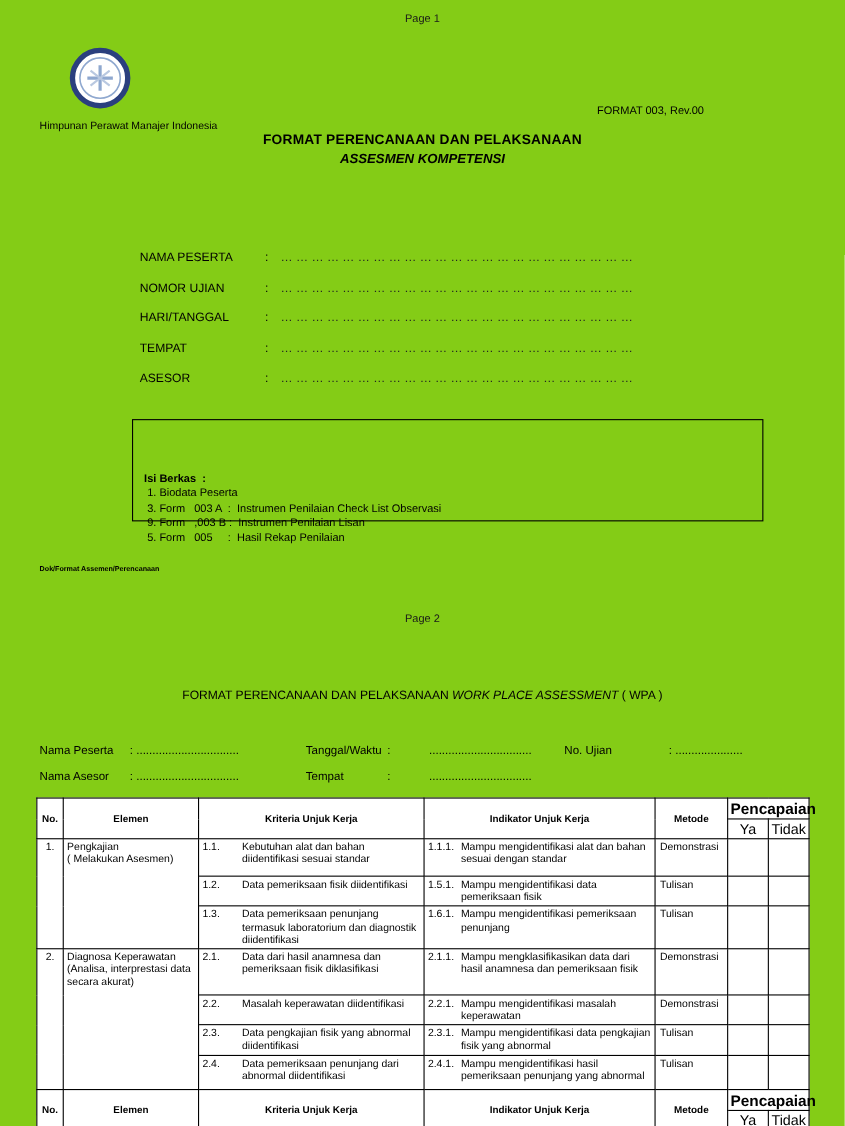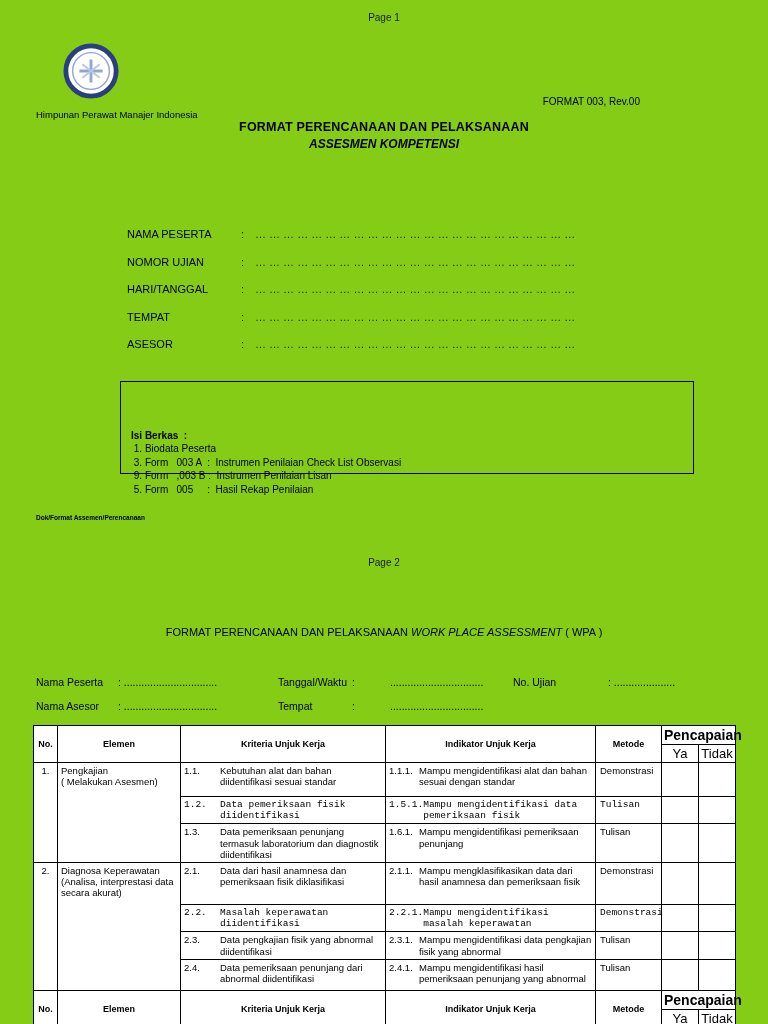--- a/index.html
+++ b/index.html
@@ -42,21 +42,21 @@
   .wpa-table th.penc { height:13px; font-size:14px; }
   .wpa-table th.sub { height:12px; font-weight:normal; font-size:13px; }
   .wpa-table td { font-size:9.5px; vertical-align:top; padding:2px 3px; line-height:1.18; }
   td.no-cell { text-align:center; }
   td.elemen-cell { white-space:pre-line; }
   .kv { display:flex; }
   .kv .num-k { flex:0 0 36px; }
   .kv .num-i { flex:0 0 30px; }
   .kv .txt { flex:1; }
   td.metode-cell { padding-left:4px; }
-  tr.h34 { height:34px; } tr.h22 { height:22px;font-family:Liberation Mono, monospace; } tr.h38 { height:38px; }
+  tr.h34 { height:34px; } tr.h22 { height:22px; } tr.h38 { height:38px; }
   tr.h42 { height:42px; } tr.h23 { height:23px; } tr.h54 { height:54px; }
   tr.h30 { height:34px; }
   #table1 { left:33px; top:725px; }
   #table2 { left:33px; top:990px; }
 </style>
 </head>
 <body>
 
 <div id="canvas">
 

